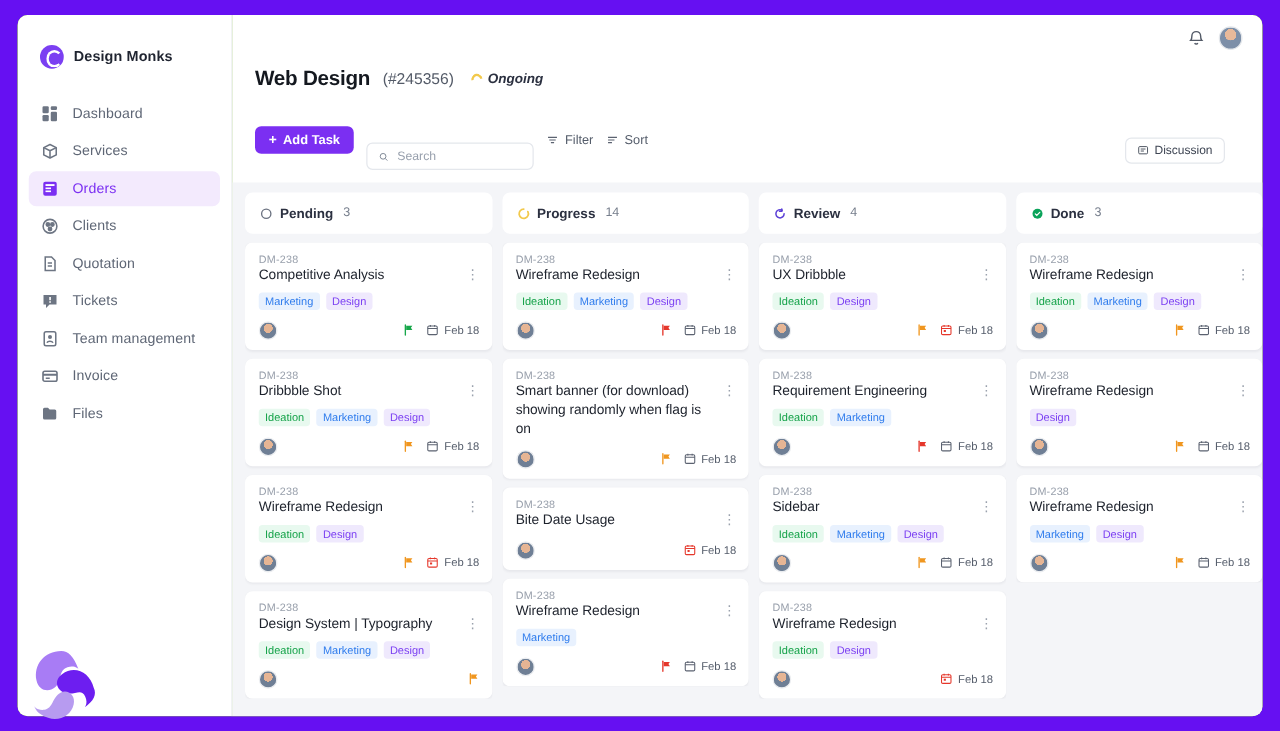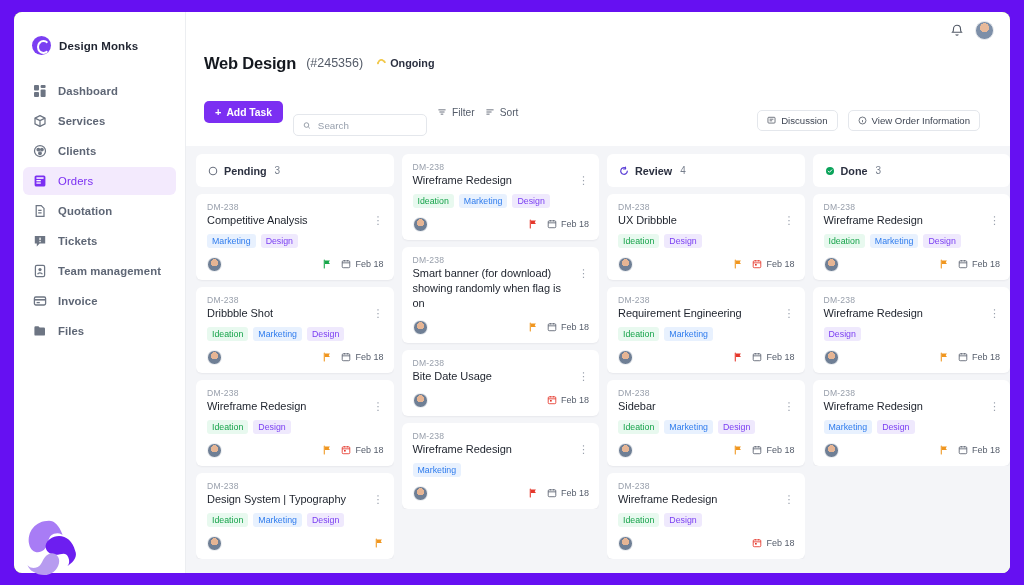--- a/index.html
+++ b/index.html
@@ -37,21 +37,21 @@
     width: 9px; height: 10px; border-radius: 50%;
     border: 2px solid #ffffff; border-right-color: transparent;
   }
   .brand-name { font-size: 11.5px; font-weight: bold; color: #1f2430; letter-spacing: .1px; }
   .nav { margin-top: 22px; padding: 0 9px; }
   .nav-item {
     display: flex; align-items: center; gap: 11px;
     height: 28px; padding: 0 10px; margin-bottom: 2px;
     border-radius: 6px; cursor: pointer;
   }
-  .nav-item .lbl { font-size: 11.3px; color: #5e6675; letter-spacing: .1px; font-weight: bold; }
+  .nav-item .lbl { font-size: 11.3px; color: #5e6675; letter-spacing: .1px; }
   .nav-item.active { background: #f3eafd; }
   .nav-item.active .lbl { color: #7b2ff2; font-weight: normal; }
   .nav-ico { width: 14px; height: 14px; flex: none; display: block; }
   .nav-ico svg { display: block; }
 
   
   .main { flex: 1; display: flex; flex-direction: column; min-width: 0; background: #fff; }
   .topbar { height: 36px; display: flex; align-items: center; justify-content: flex-end; gap: 11px; padding-right: 16px; }
   .bell { width: 14px; height: 14px; cursor: pointer; }
   .avatar-top {
@@ -62,21 +62,21 @@
   .head { padding: 0 16px 0 18px; }
   .title-row { display: flex; align-items: center; gap: 10px; height: 30px; }
   .proj-title { font-size: 16.5px; font-weight: bold; color: #14181f; letter-spacing: -.2px; }
   .proj-id { font-size: 12.5px; color: #545b68; }
   .status-chip { display: flex; align-items: center; gap: 4px; margin-left: 4px; }
   .status-dot {
     width: 9px; height: 9px; border-radius: 50%;
     border: 2.4px solid #f2c94c; border-right-color: transparent; border-bottom-color: transparent;
     transform: rotate(35deg);
   }
-  .status-txt { font-size: 10.8px; font-weight: bold; color: #2b3040; }
+  .status-txt { font-size: 10.8px; font-weight: bold; color: #2b3040; font-style: italic; }
   .head-btns { position: absolute; right: 30px; top: 62px; display: flex; gap: 10px; }
   .hbtn {
     display: flex; align-items: center; gap: 5px;
     height: 21px; padding: 0 9px;
     border: 1px solid #e4e7ec; border-radius: 5px;
     background: #fff; font-size: 9.6px; color: #3f4654; cursor: pointer;
     white-space: nowrap;
   }
   .tabs { display: flex; gap: 20px; margin-top: 6px; border-bottom: 1px solid #eceef1; }
   .tab { display: flex; align-items: center; gap: 6px; padding: 4px 1px 7px; cursor: pointer; position: relative; }
@@ -171,41 +171,41 @@
   </div>
         <div class="nav-item">
     <span class="nav-ico">
             <svg viewBox="0 0 14 14" width="14" height="14" fill="none" stroke="#6d7583" stroke-width="1.25" stroke-linejoin="round">
               <path d="M7 1.6l5 2.5v5.8L7 12.4 2 9.9V4.1z"></path>
               <path d="M2 4.1l5 2.5 5-2.5M7 6.6v5.8"></path>
             </svg>
           </span>
     <span class="lbl">Services</span>
   </div>
+        <div class="nav-item active">
+    <span class="nav-ico">
+            <svg viewBox="0 0 14 14" width="14" height="14" fill="#7b2ff2">
+              <rect x="1.6" y="1.4" width="10.8" height="11.2" rx="1.6"></rect>
+              <rect x="3.4" y="3.3" width="7.2" height="1.5" fill="#fff"></rect>
+              <rect x="3.4" y="6" width="4.4" height="1.3" fill="#fff"></rect>
+              <rect x="3.4" y="8.4" width="4.4" height="1.3" fill="#fff"></rect>
+            </svg>
+          </span>
+    <span class="lbl">Orders</span>
+  </div>
         <div class="nav-item">
     <span class="nav-ico">
             <svg viewBox="0 0 14 14" width="14" height="14" fill="none" stroke="#6d7583" stroke-width="1.25">
               <circle cx="7" cy="7" r="5.5"></circle>
               <circle cx="5.3" cy="5.6" r="1.3" fill="#6d7583"></circle>
               <circle cx="8.9" cy="5.6" r="1.3" fill="#6d7583"></circle>
               <circle cx="7" cy="9.2" r="1.3" fill="#6d7583"></circle>
             </svg>
           </span>
     <span class="lbl">Clients</span>
-  </div>
-        <div class="nav-item active">
-    <span class="nav-ico">
-            <svg viewBox="0 0 14 14" width="14" height="14" fill="#7b2ff2">
-              <rect x="1.6" y="1.4" width="10.8" height="11.2" rx="1.6"></rect>
-              <rect x="3.4" y="3.3" width="7.2" height="1.5" fill="#fff"></rect>
-              <rect x="3.4" y="6" width="4.4" height="1.3" fill="#fff"></rect>
-              <rect x="3.4" y="8.4" width="4.4" height="1.3" fill="#fff"></rect>
-            </svg>
-          </span>
-    <span class="lbl">Orders</span>
   </div>
         <div class="nav-item">
     <span class="nav-ico">
             <svg viewBox="0 0 14 14" width="14" height="14" fill="none" stroke="#6d7583" stroke-width="1.25">
               <path d="M3.2 1.6h5L11 4.4v8H3.2z"></path>
               <path d="M5.2 6.4h3.4M5.2 8.8h3.4"></path>
             </svg>
           </span>
     <span class="lbl">Quotation</span>
   </div>
@@ -270,27 +270,20 @@
         </span>
       </div>
 
       <div class="head-btns">
         <div class="hbtn">
           <svg width="9" height="9" viewBox="0 0 14 14" fill="none" stroke="#4a515e" stroke-width="1.2">
             <rect x="1.5" y="2" width="11" height="9" rx="1.3"></rect>
               <path d="M4 5h6M4 7.5h4"></path>
           </svg>
           <span>Discussion</span>
-        </div>
-        <div class="hbtn">
-          <svg width="9" height="9" viewBox="0 0 14 14" fill="none" stroke="#4a515e" stroke-width="1.2">
-            <circle cx="7" cy="7" r="5.4"></circle>
-              <path d="M7 4.3v.1M7 6.3v3.4"></path>
-          </svg>
-          <span>View Order Information</span>
         </div>
       </div>
 
     </div>
 
     <div class="toolbar">
       <button class="add-task">
         <span style="font-size:11px;line-height:1;">+</span>
         <span>Add Task</span>
       </button>
@@ -427,20 +420,29 @@
                   <svg class="flag" viewBox="0 0 14 14">
                     <path d="M3.2 1.4v11.2" stroke="#f0961f" stroke-width="1.5" stroke-linecap="round"></path>
                     <path d="M4.1 2.1h7l-1.7 2.5 1.7 2.5h-7z" fill="#f0961f"></path>
                   </svg>
                 </span>
       </div>
     </div>
           </div>
   </div>
         <div class="col">
+    <div class="col-head">
+      <span style="display:flex">
+              <svg width="10" height="10" viewBox="0 0 14 14" fill="none" stroke="#f2c94c" stroke-width="2" stroke-linecap="round">
+                <path d="M7 1.8a5.2 5.2 0 104.6 2.8"></path>
+              </svg>
+            </span>
+      <span class="col-name">Progress</span>
+      <span class="col-count">14</span>
+    </div>
     <div class="col-body">
             <div class="card">
       <div class="card-id">DM-238</div>
       <div class="card-top">
         <div class="card-title">Wireframe Redesign</div>
         <div class="kebab">⋮</div>
       </div>
       <div class="tags">
                 <span class="tag ideation">Ideation</span>
                 <span class="tag marketing">Marketing</span>

